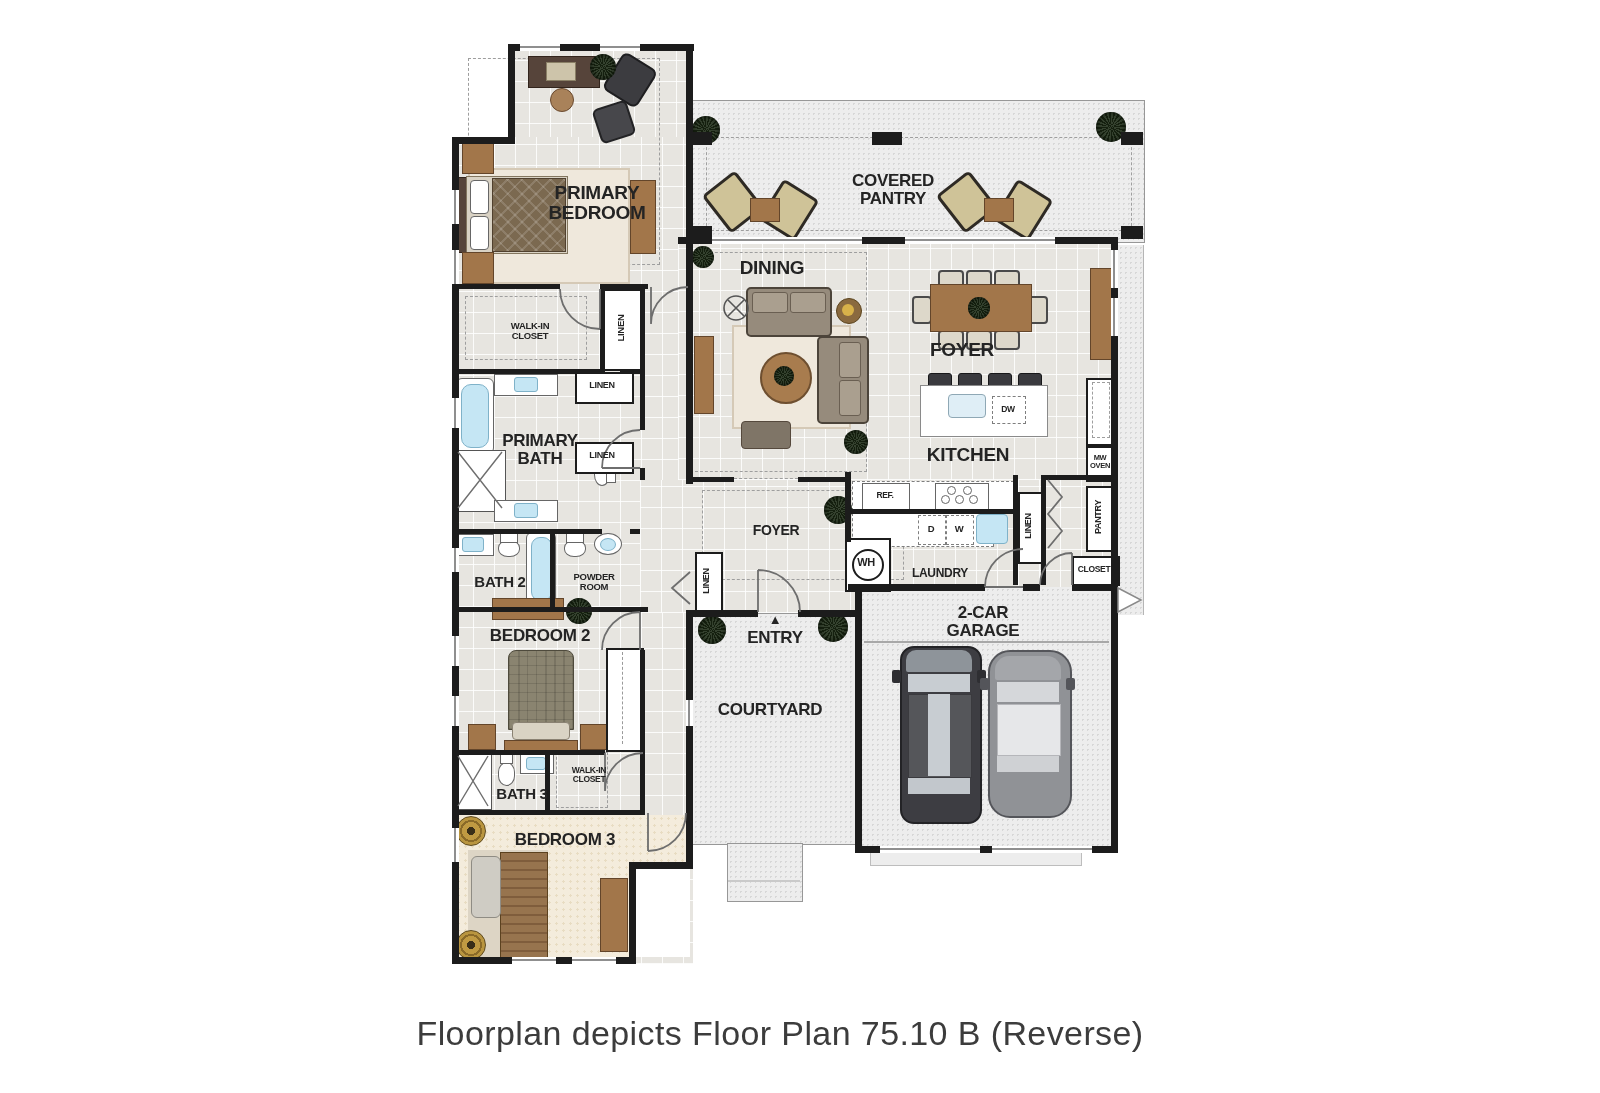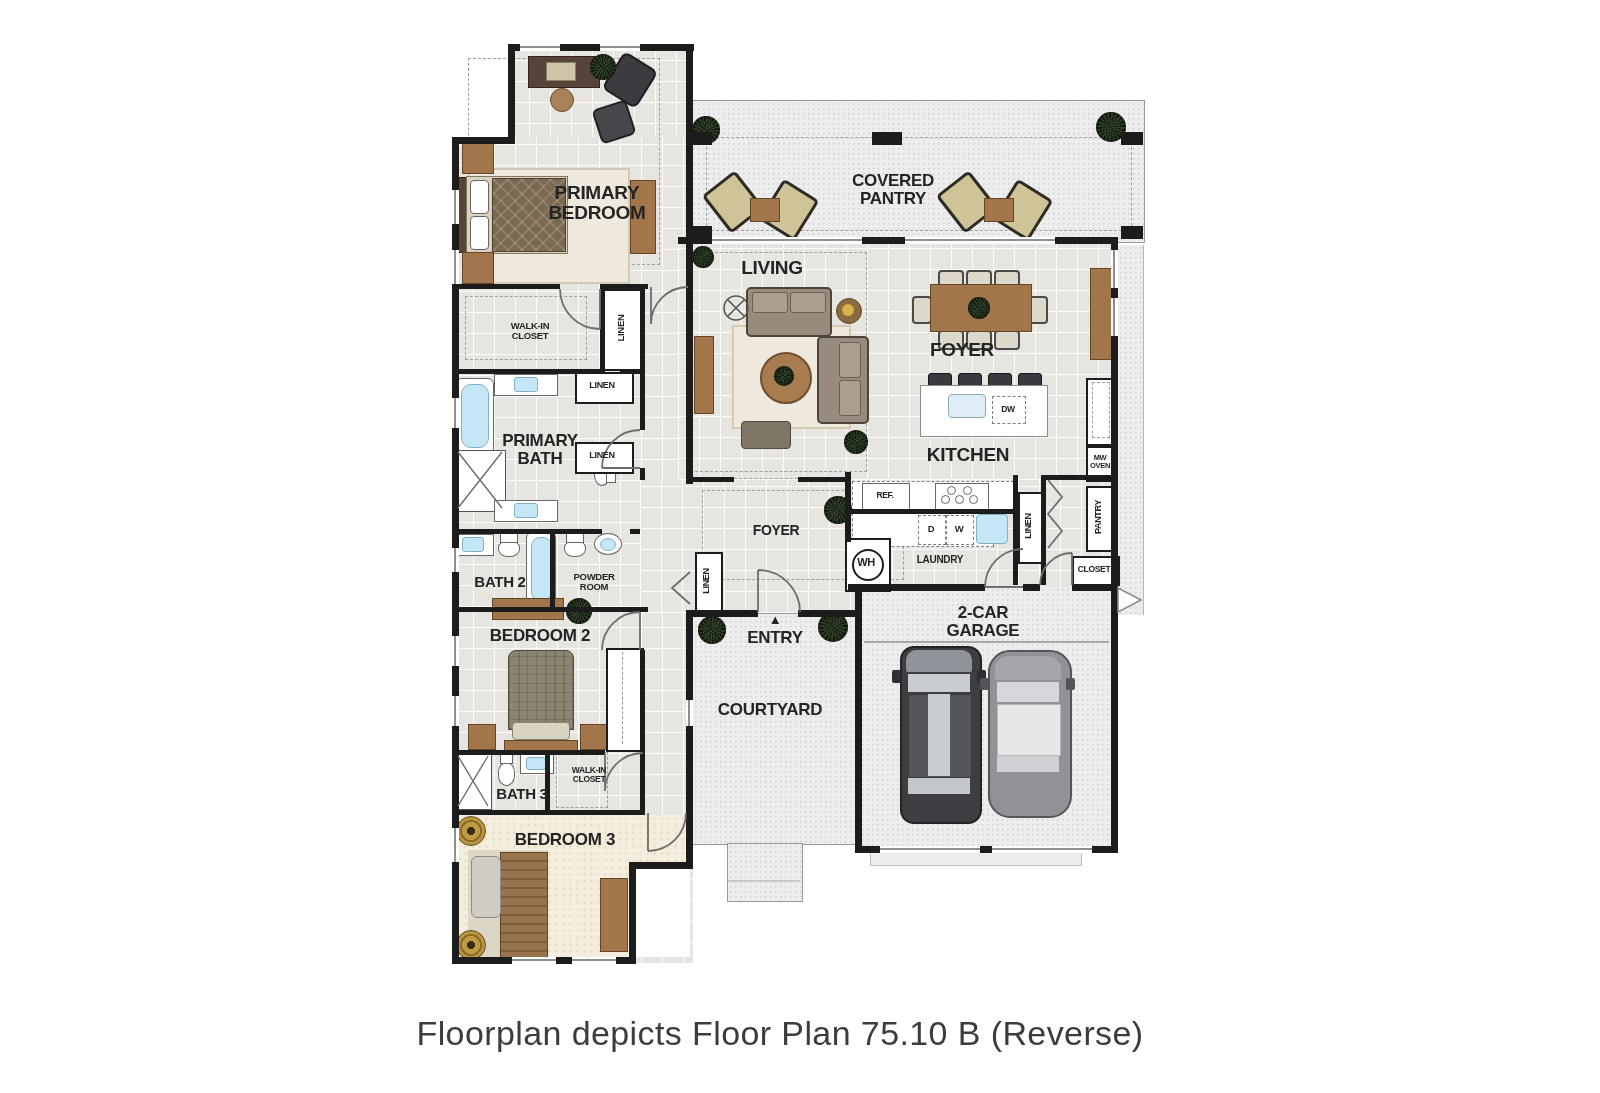--- a/index.html
+++ b/index.html
@@ -312,38 +312,38 @@
       <circle cx="736" cy="308" r="12"></circle>
       <path d="M728,300 L744,316 M744,300 L728,316"></path>
     </g>
     <polygon points="1118,588 1141,600 1118,612" fill="#fff" stroke="#8a8a8a" stroke-width="1.5"></polygon>
   </svg>
 
   <div class="lbl" style="left:597px;top:203px;font-size:19px">PRIMARY
 BEDROOM</div>
   <div class="lbl" style="left:893px;top:190px;font-size:17px">COVERED
 PANTRY</div>
-  <div class="lbl" style="left:772px;top:268px;font-size:19px">LIVING</div>
+  <div class="lbl" style="left:772px;top:268px;font-size:19px">DINING</div>
   <div class="lbl" style="left:962px;top:350px;font-size:19px">FOYER</div>
   <div class="lbl" style="left:968px;top:455px;font-size:19px">KITCHEN</div>
   <div class="lbl" style="left:530px;top:331px;font-size:9.5px">WALK-IN
 CLOSET</div>
   <div class="lbl vlbl" style="left:621px;top:328px;font-size:9.5px">LINEN</div>
   <div class="lbl" style="left:602px;top:386px;font-size:9px">LINEN</div>
   <div class="lbl" style="left:540px;top:450px;font-size:17px">PRIMARY
 BATH</div>
   <div class="lbl" style="left:602px;top:456px;font-size:9px">LINEN</div>
   <div class="lbl" style="left:500px;top:582px;font-size:15px">BATH 2</div>
   <div class="lbl" style="left:594px;top:582px;font-size:9.5px">POWDER
 ROOM</div>
   <div class="lbl" style="left:540px;top:636px;font-size:17px">BEDROOM 2</div>
   <div class="lbl" style="left:776px;top:530px;font-size:14px">FOYER</div>
   <div class="lbl vlbl" style="left:707px;top:581px;font-size:9px">LINEN</div>
   <div class="lbl" style="left:866px;top:563px;font-size:11px">WH</div>
-  <div class="lbl" style="left:940px;top:560px;font-size:10px">LAUNDRY</div>
+  <div class="lbl" style="left:940px;top:573px;font-size:12px">LAUNDRY</div>
   <div class="lbl" style="left:885px;top:495px;font-size:8.5px">REF.</div>
   <div class="lbl" style="left:931px;top:529px;font-size:9.5px">D</div>
   <div class="lbl" style="left:959px;top:529px;font-size:9.5px">W</div>
   <div class="lbl" style="left:1008px;top:409px;font-size:8.5px">DW</div>
   <div class="lbl vlbl" style="left:1029px;top:526px;font-size:9px">LINEN</div>
   <div class="lbl" style="left:1100px;top:462px;font-size:7.5px">MW
 OVEN</div>
   <div class="lbl vlbl" style="left:1099px;top:517px;font-size:9px">PANTRY</div>
   <div class="lbl" style="left:1094px;top:569px;font-size:8.5px">CLOSET</div>
   <div class="lbl" style="left:775px;top:620px;font-size:13px">▲</div>

